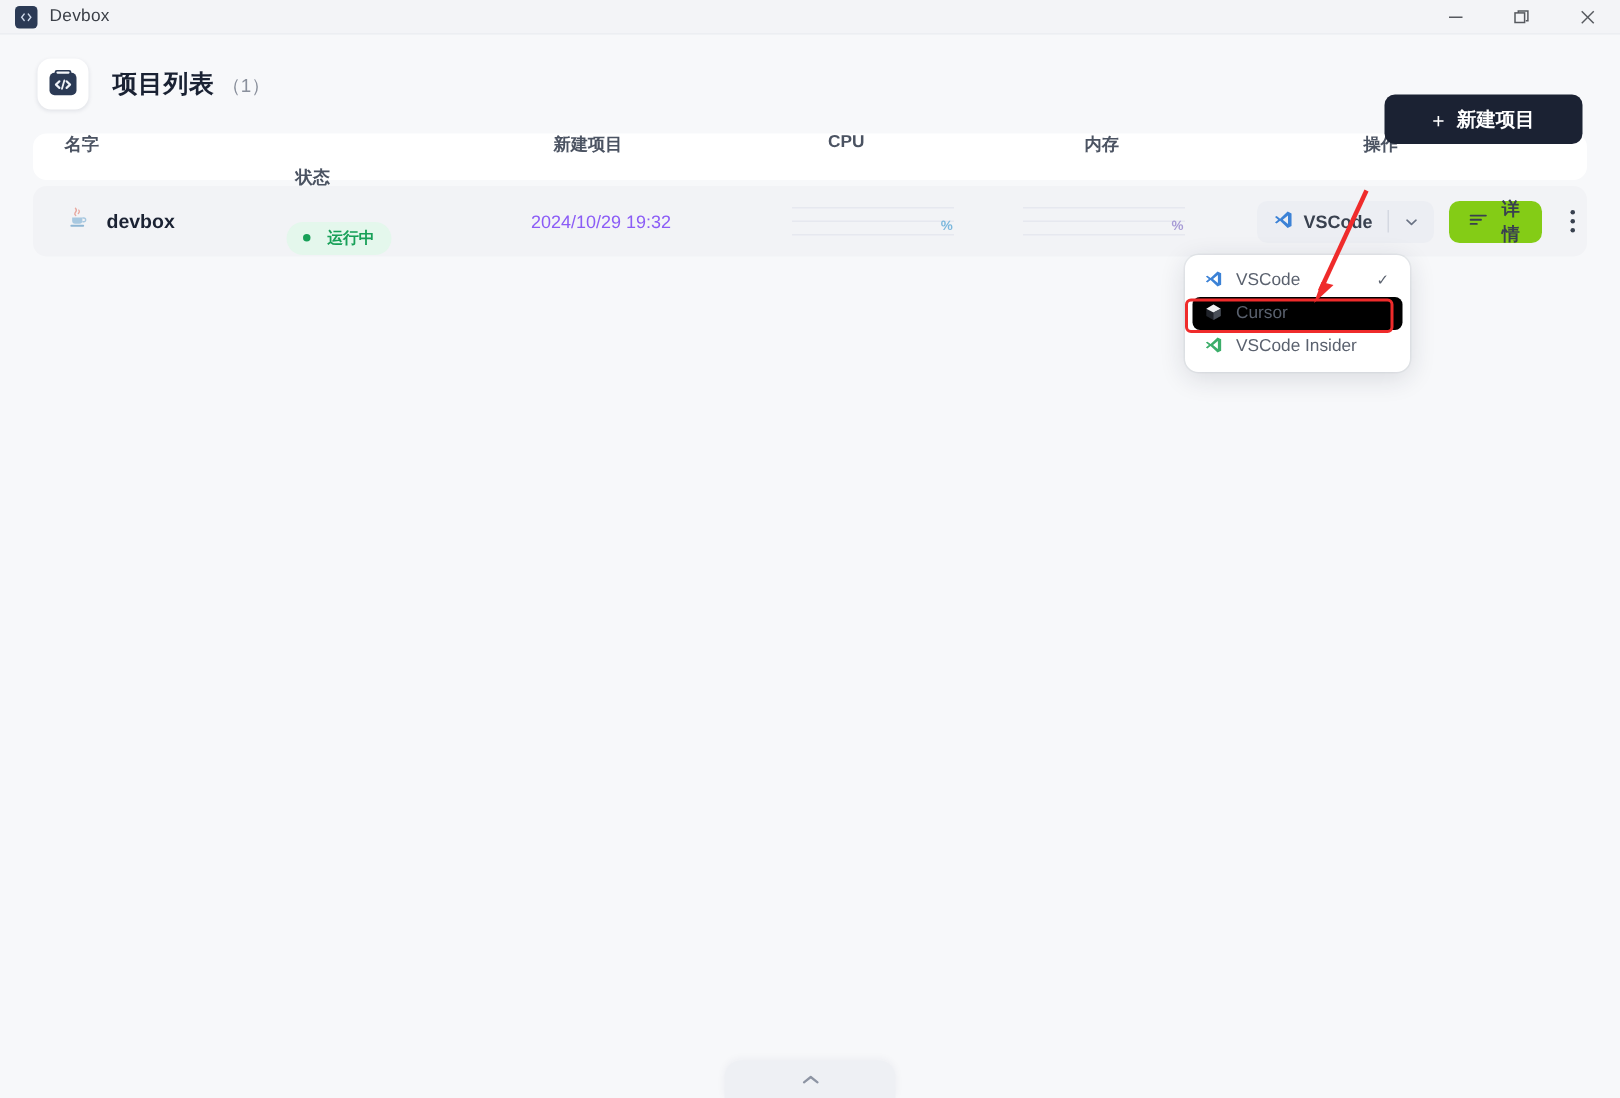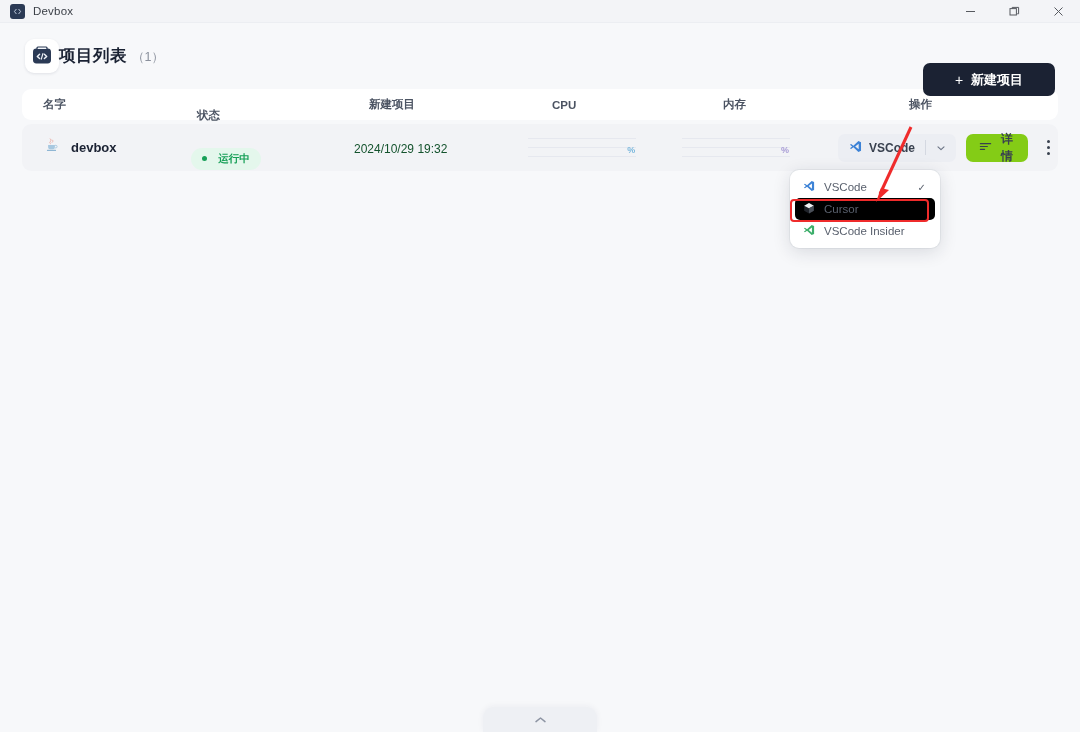--- a/index.html
+++ b/index.html
@@ -33,21 +33,21 @@
     color: #56595f;
   }
 
   
   .page-header {
     height: 66px;
     display: flex; align-items: center;
     padding: 0 25px;
     position: relative;
   }
-  .brand { display: flex; align-items: center; }
+  .brand { display: flex; align-items: center; gap: 16px; }
   .brand-icon {
     width: 34px; height: 34px; border-radius: 9px;
     background: #ffffff;
     display: flex; align-items: center; justify-content: center;
     box-shadow: 0 1px 3px rgba(20,30,60,.10);
   }
   .brand-icon svg { display: block; }
   .page-title {
     font-size: 16.5px; font-weight: 700; color: #1a2233; letter-spacing: .5px;
   }
@@ -65,21 +65,21 @@
     font-family: inherit;
   }
   .plus { font-size: 14px; font-weight: 400; line-height: 1; }
 
   
   .table-wrap { padding: 0 22px; }
   .thead {
     background: #ffffff;
     border-radius: 9px;
     height: 31px;
-    display: flex; align-items: center;
+    display: flex; align-items: flex-start;
     font-size: 11.5px; font-weight: 700; color: #4b5362;
   }
   .trow {
     background: #f2f3f6;
     border-radius: 9px;
     height: 47px;
     margin-top: 4px;
     display: flex; align-items: center;
     position: relative;
   }
@@ -98,21 +98,21 @@
   .name-text { font-size: 13px; font-weight: 700; color: #1b2233; }
 
   .status-pill {
     display: inline-flex; align-items: center; gap: 11px;
     background: #e4f7ec; color: #18a058;
     border-radius: 11px; padding: 4px 11px;
     font-size: 10.5px; font-weight: 700;
   }
   .dot { width: 5px; height: 5px; border-radius: 50%; background: #18a058; }
 
-  .time-text { font-size: 12px; color: #14532d; padding-left: 7px; }
+  .time-text { font-size: 12px; color: #8b5cf6; padding-left: 7px; }
 
   
   .spark { position: relative; width: 108px; height: 24px; margin-left: 8px; }
   .spark .gl {
     position: absolute; left: 0; right: 0; height: 1px; background: #e6e8ef;
   }
   .spark .gl.a { top: 2px; }
   .spark .gl.b { top: 11px; }
   .spark .gl.c { top: 20px; }
   .spark .pct {

